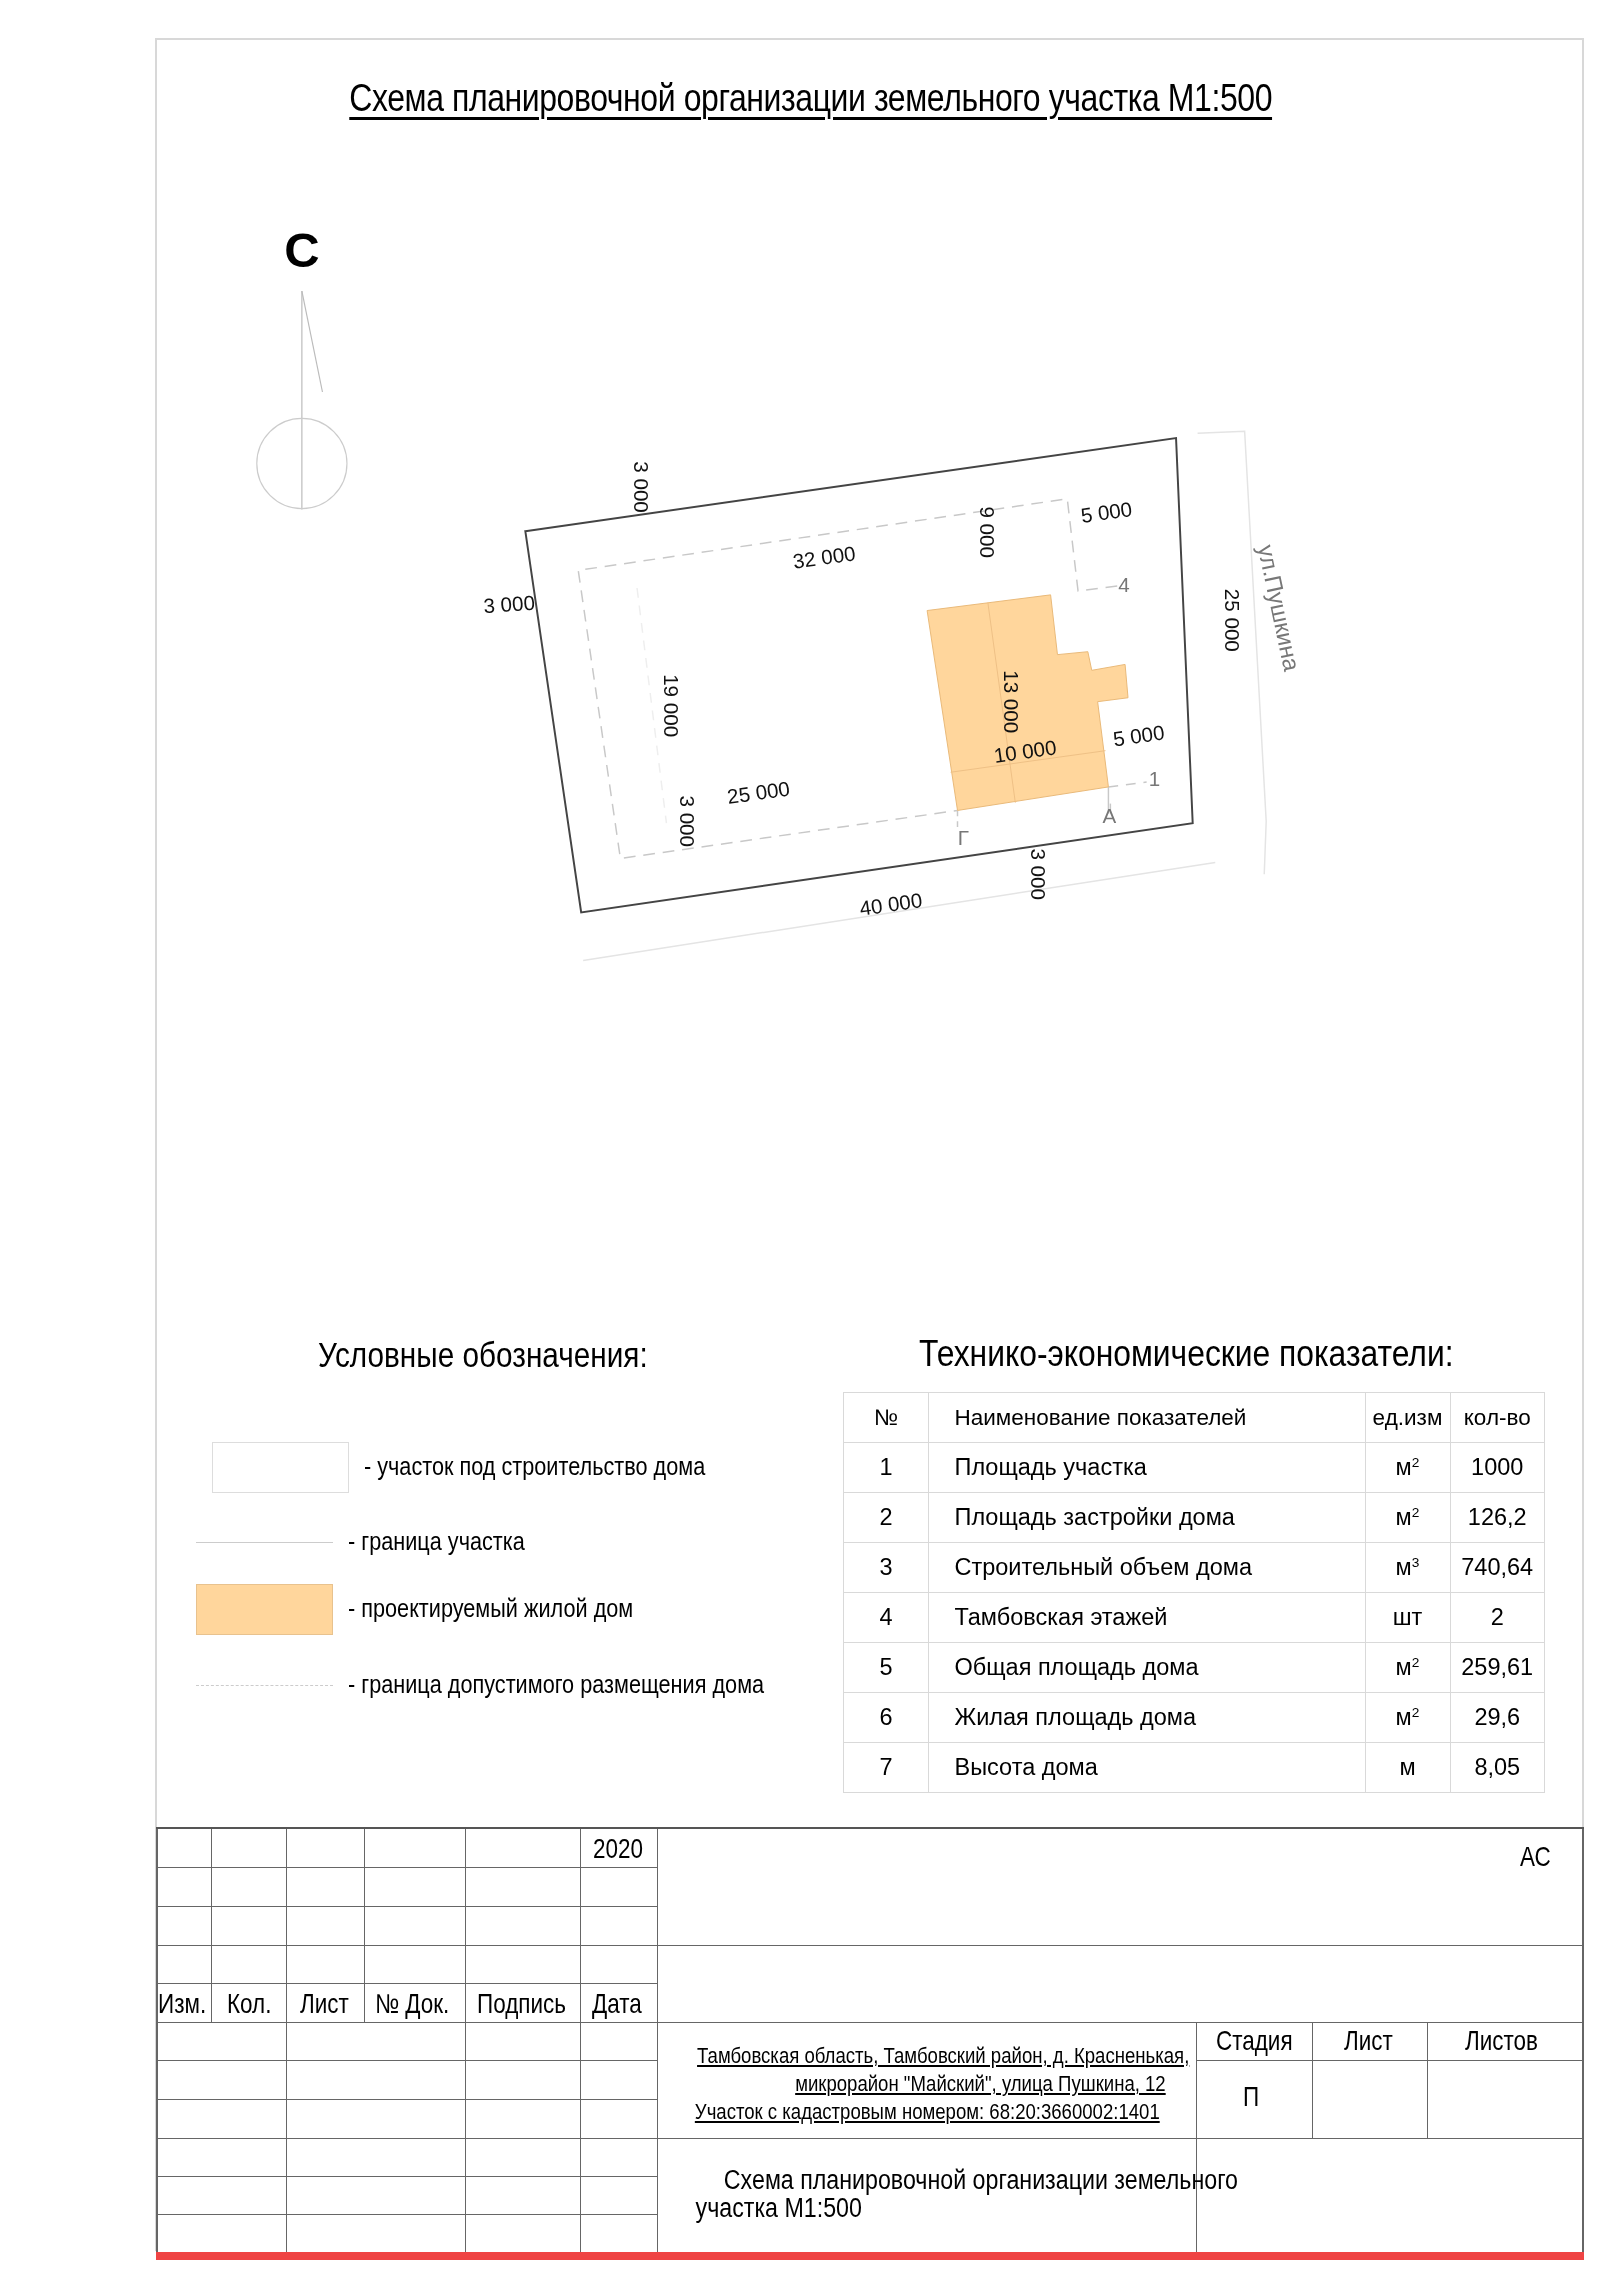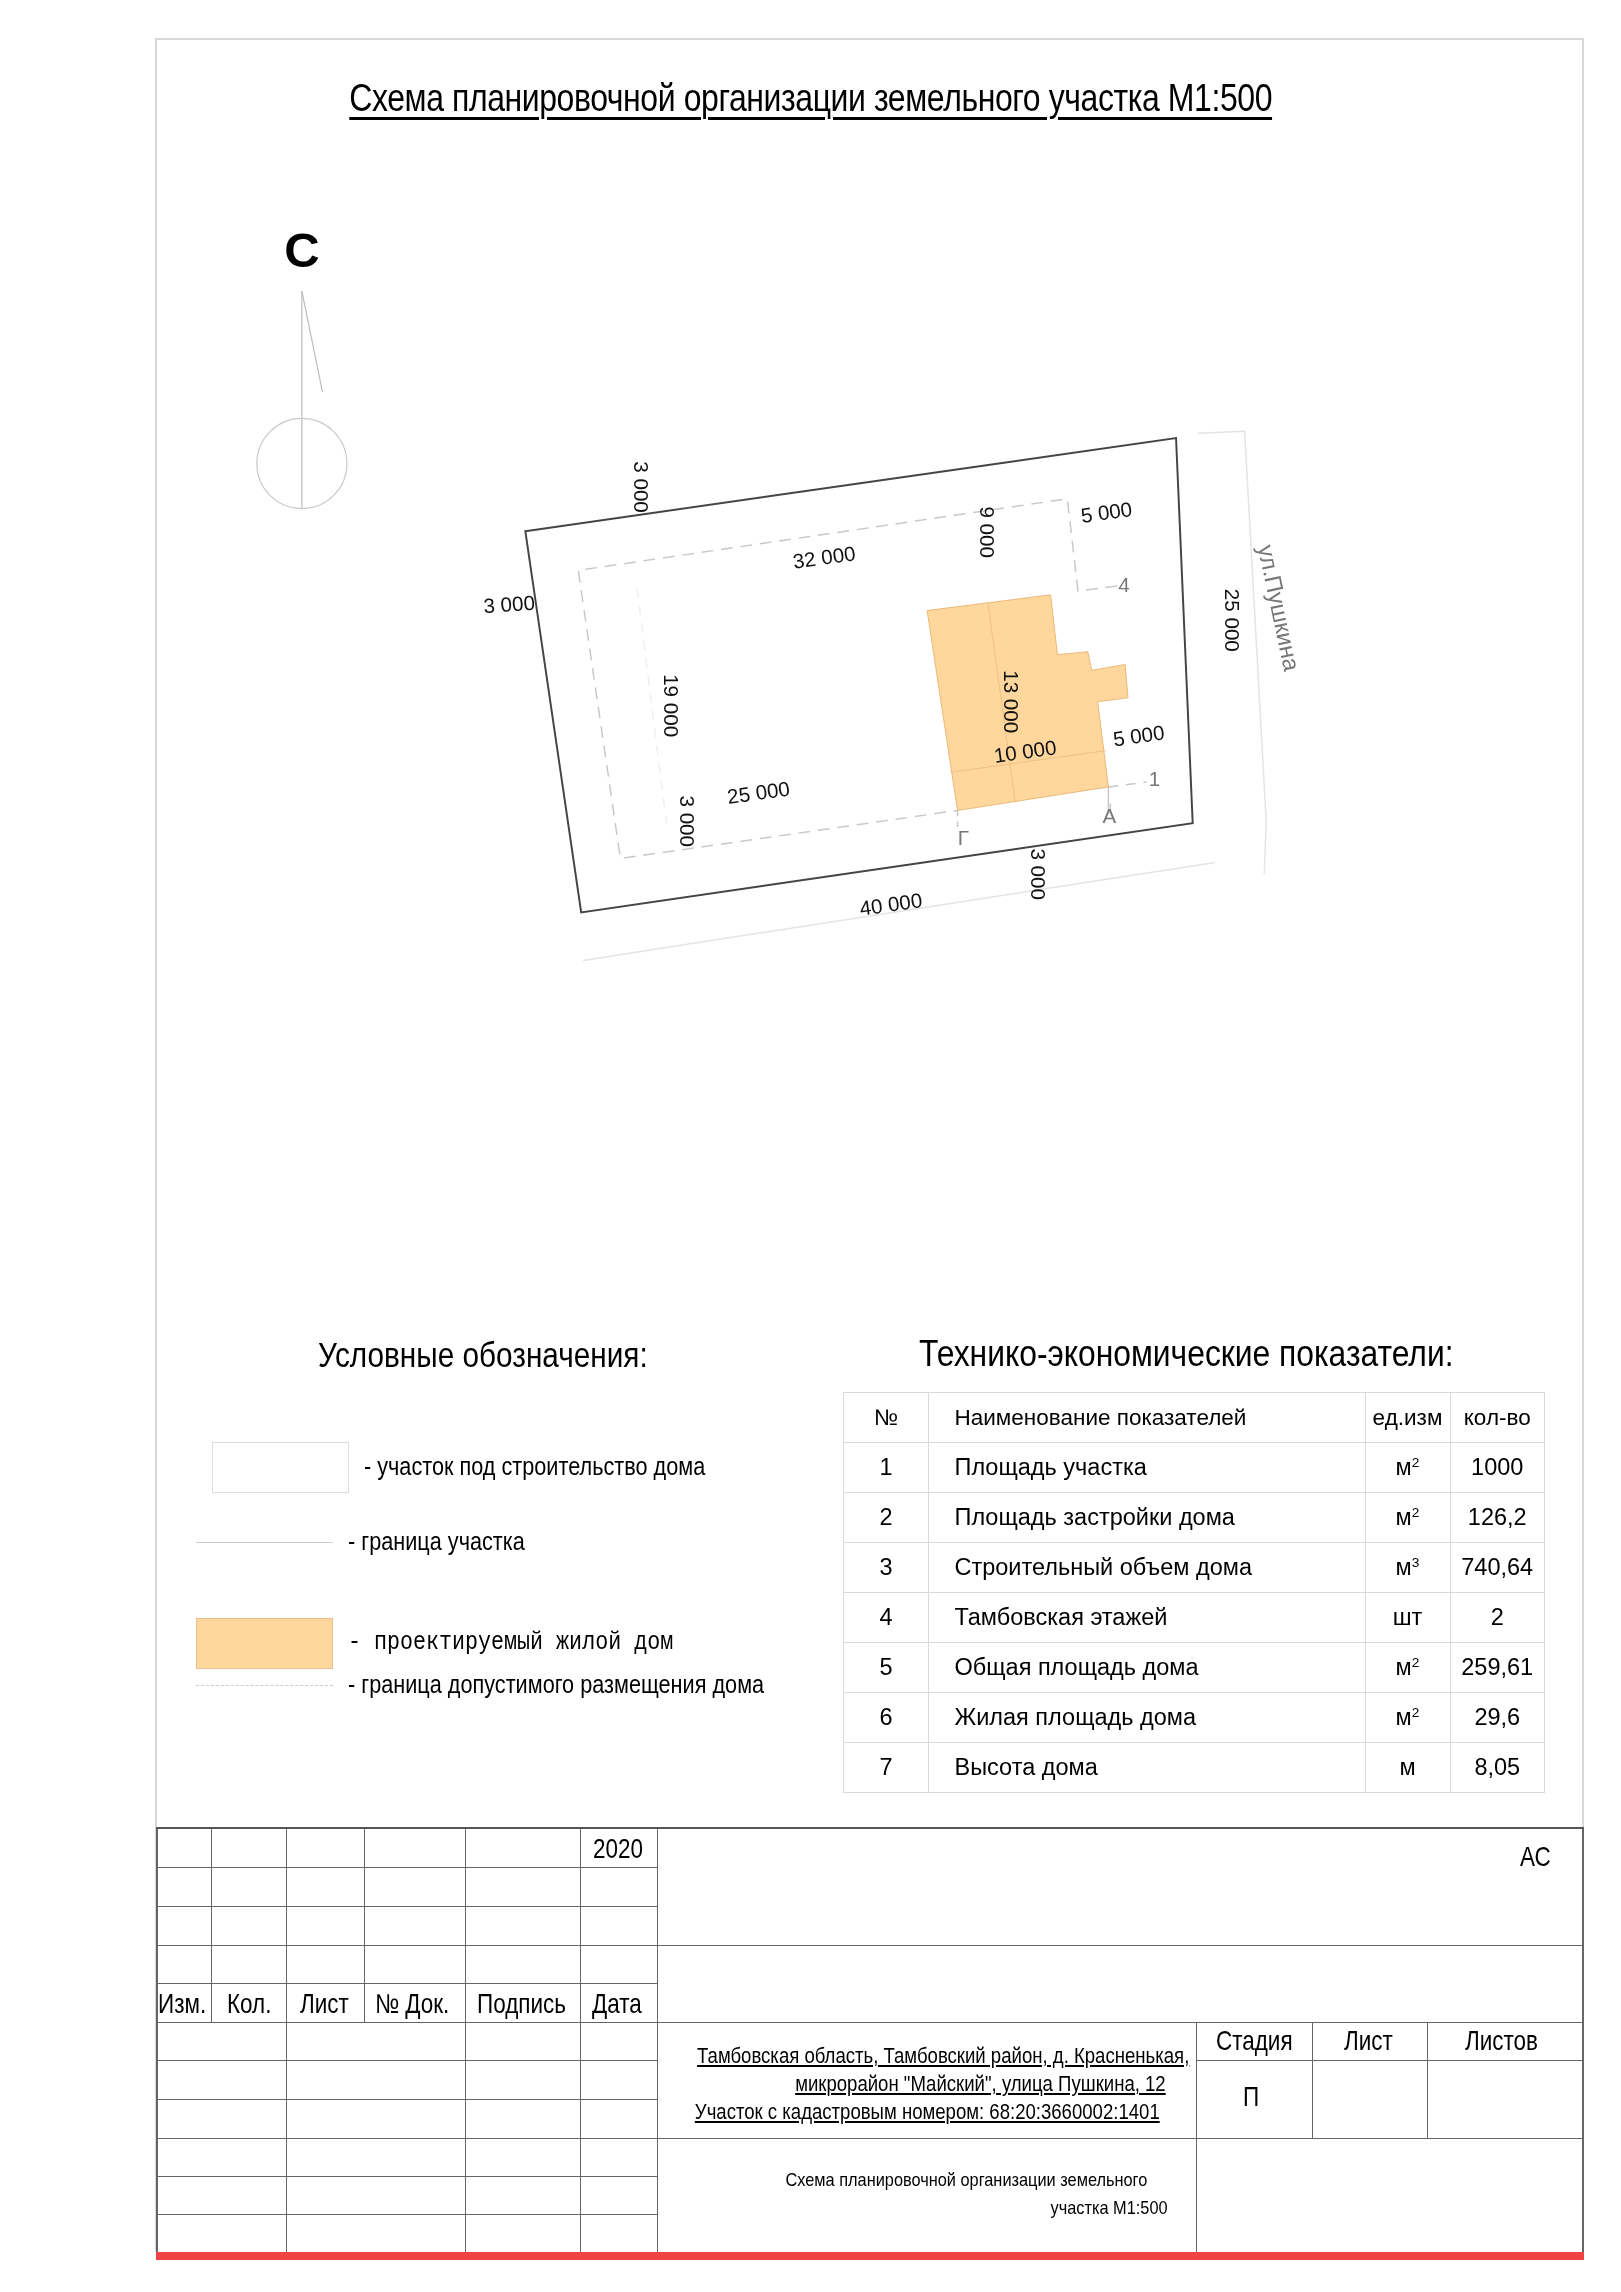--- a/index.html
+++ b/index.html
@@ -20,21 +20,21 @@
   table.tep td.c-unit{width:84px;text-align:center;}
   table.tep td.c-val{text-align:center;}
   table.tep tr.head td{font-size:22.5px;}
   sup{font-size:13.7px;vertical-align:7.8px;}
   .tb{position:absolute;left:156px;top:1827px;width:1428px;height:423px;border-top:2px solid #555;border-bottom:8px solid #ef4444;}
   .tb .hl{position:absolute;height:0;border-top:1.5px solid #666;}
   .tb .vl{position:absolute;width:0;border-left:1.5px solid #666;}
   .tb .lbl{position:absolute;font-size:27.4px;white-space:nowrap;transform:scaleX(0.82);transform-origin:left;}
   .addr{position:absolute;left:657px;top:2042px;width:539px;text-align:right;font-size:21.6px;line-height:28px;}
   .addr span{display:inline-block;text-decoration:underline;transform:scaleX(0.86);white-space:nowrap;}
-  .sheetname{position:absolute;left:638px;top:2166px;width:539px;text-align:right;font-size:19px;line-height:28px;}
+  .sheetname{position:absolute;left:682px;top:2166px;width:539px;text-align:left;font-size:27px;line-height:28px;}
   .sheetname span{display:inline-block;transform:scaleX(0.86);white-space:nowrap;}
 </style>
 </head>
 <body>
 
 <div class="frame"></div>
 
 <div class="title">
   <span>Схема планировочной организации земельного участка М1:500</span>
 </div>
@@ -92,21 +92,21 @@
 
 <div class="legend-title">Условные обозначения:</div>
 <div class="legend-item" style="top:1442px;margin-left:16px;">
   <div class="legend-swatch" style="border:1px solid #ddd;"></div>
   <div class="legend-label">- участок под строительство дома</div>
 </div>
 <div class="legend-item" style="top:1517px;">
   <div class="legend-swatch" style="height:25.5px;border-bottom:1px solid #ccc;"></div>
   <div class="legend-label">- граница участка</div>
 </div>
-<div class="legend-item" style="top:1618px;font-family:Liberation Mono, monospace;">
+<div class="legend-item" style="top:1584px;">
   <div class="legend-swatch" style="background:#ffd69c;border:1px solid #e8c28e;"></div>
   <div class="legend-label">- проектируемый жилой дом</div>
 </div>
 <div class="legend-item" style="top:1660px;">
   <div class="legend-swatch" style="height:25.5px;border-bottom:1px dashed #ccc;"></div>
   <div class="legend-label">- граница допустимого размещения дома</div>
 </div>
 
 <div class="tep-title">Технико-экономические показатели:</div>
 <table class="tep">

